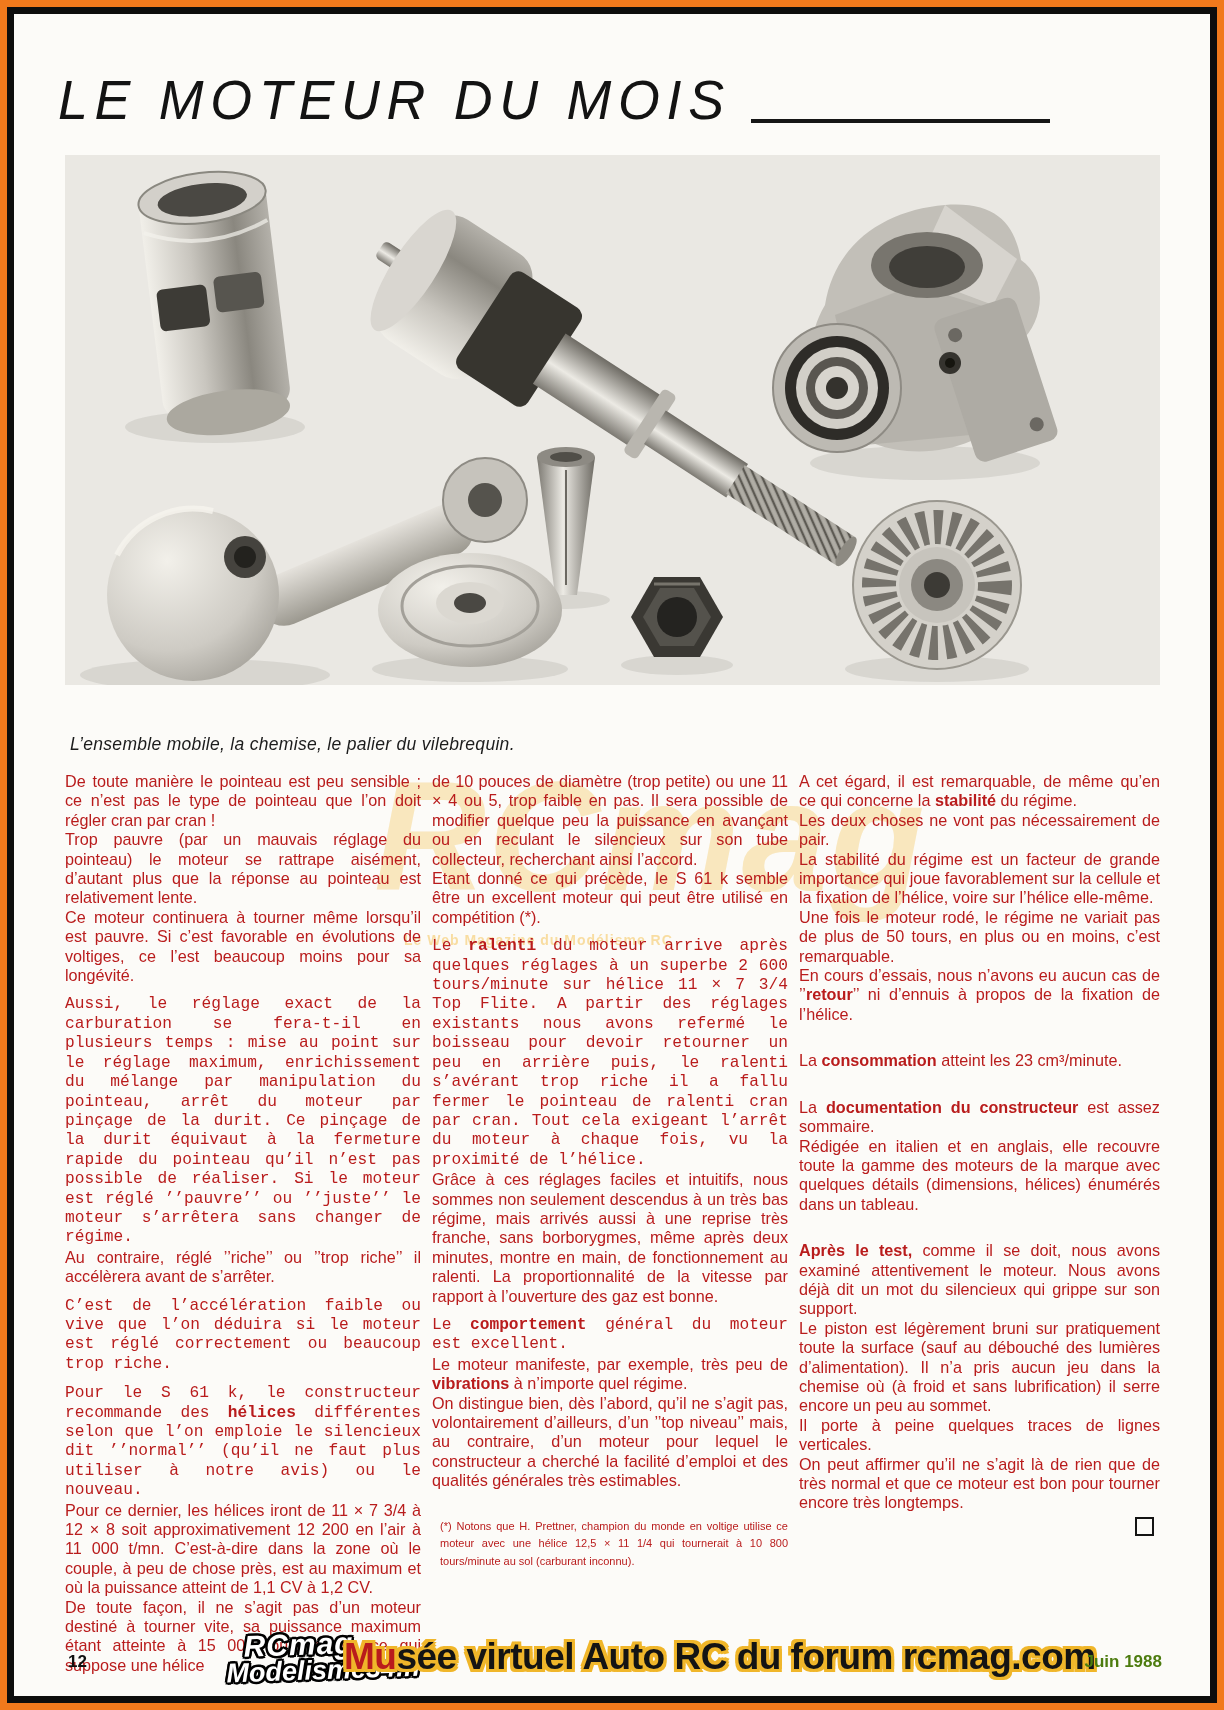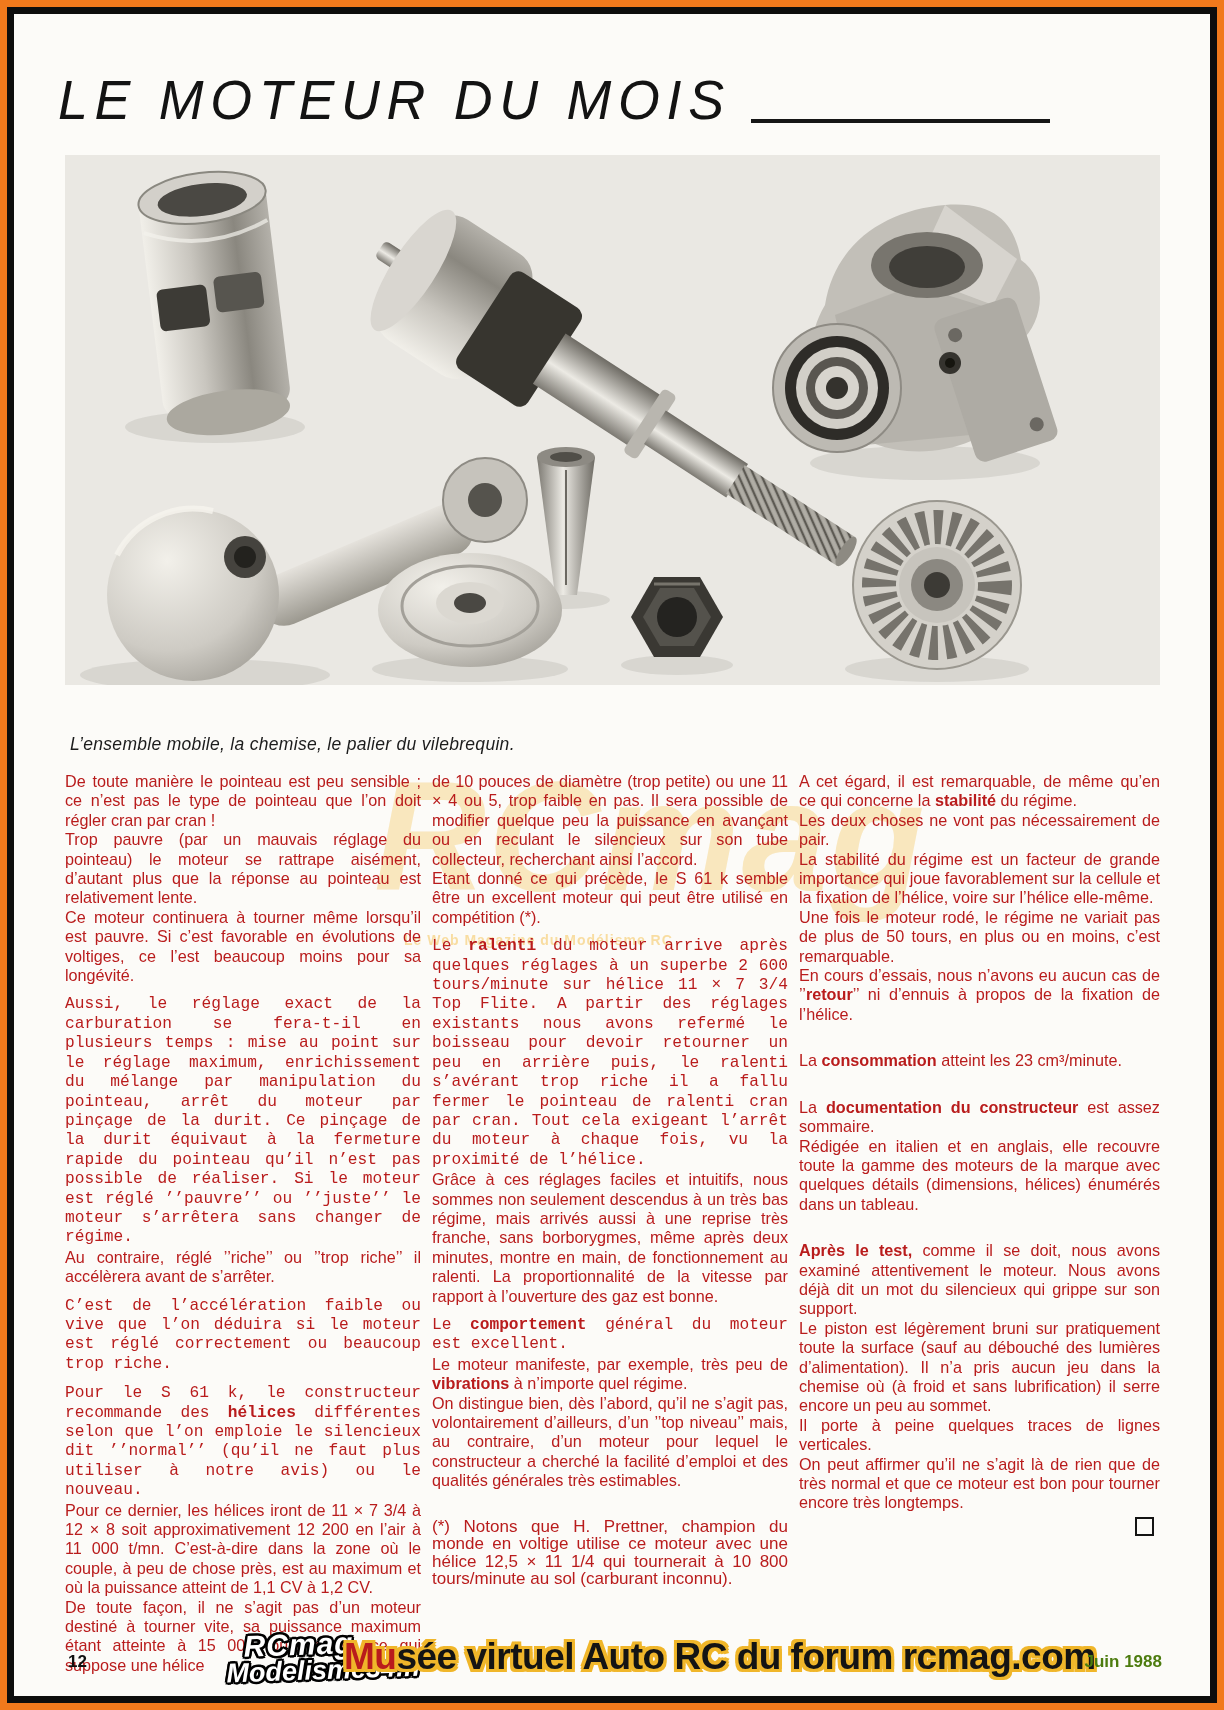--- a/index.html
+++ b/index.html
@@ -47,21 +47,21 @@
   .col{position:absolute;top:0;color:#b91c1c;}
   .col-1{left:51px;width:356px;}
   .col-2{left:418px;width:356px;}
   .col-3{left:785px;width:361px;}
   .col p{
     margin:0;font-size:16.2px;line-height:19.4px;text-align:justify;
     hyphens:auto;-webkit-hyphens:auto;
   }
   .col p.gap1{margin-top:10px;font-family:Liberation Mono, monospace;}
   .col p.gap2{margin-top:27px;}
-  .col p.small{font-size:17px;line-height:17.6px;}
+  .col p.small{font-size:11px;line-height:17.6px;margin-left:8px;}
   .col strong{font-weight:bold;}
   .end-marker{
     width:15px;height:15px;border:2.5px solid #141414;
     margin:4px 6px 0 auto;
   }
   
   .footer{position:absolute;left:0;top:1622px;width:100%;height:60px;z-index:3;}
   .page-number{position:absolute;left:54px;top:16px;font-size:17px;font-weight:bold;color:#111;}
   .issue-date{position:absolute;right:48px;top:16px;font-size:17px;font-weight:bold;color:#4d7c0f;}
   .rc-logo{

